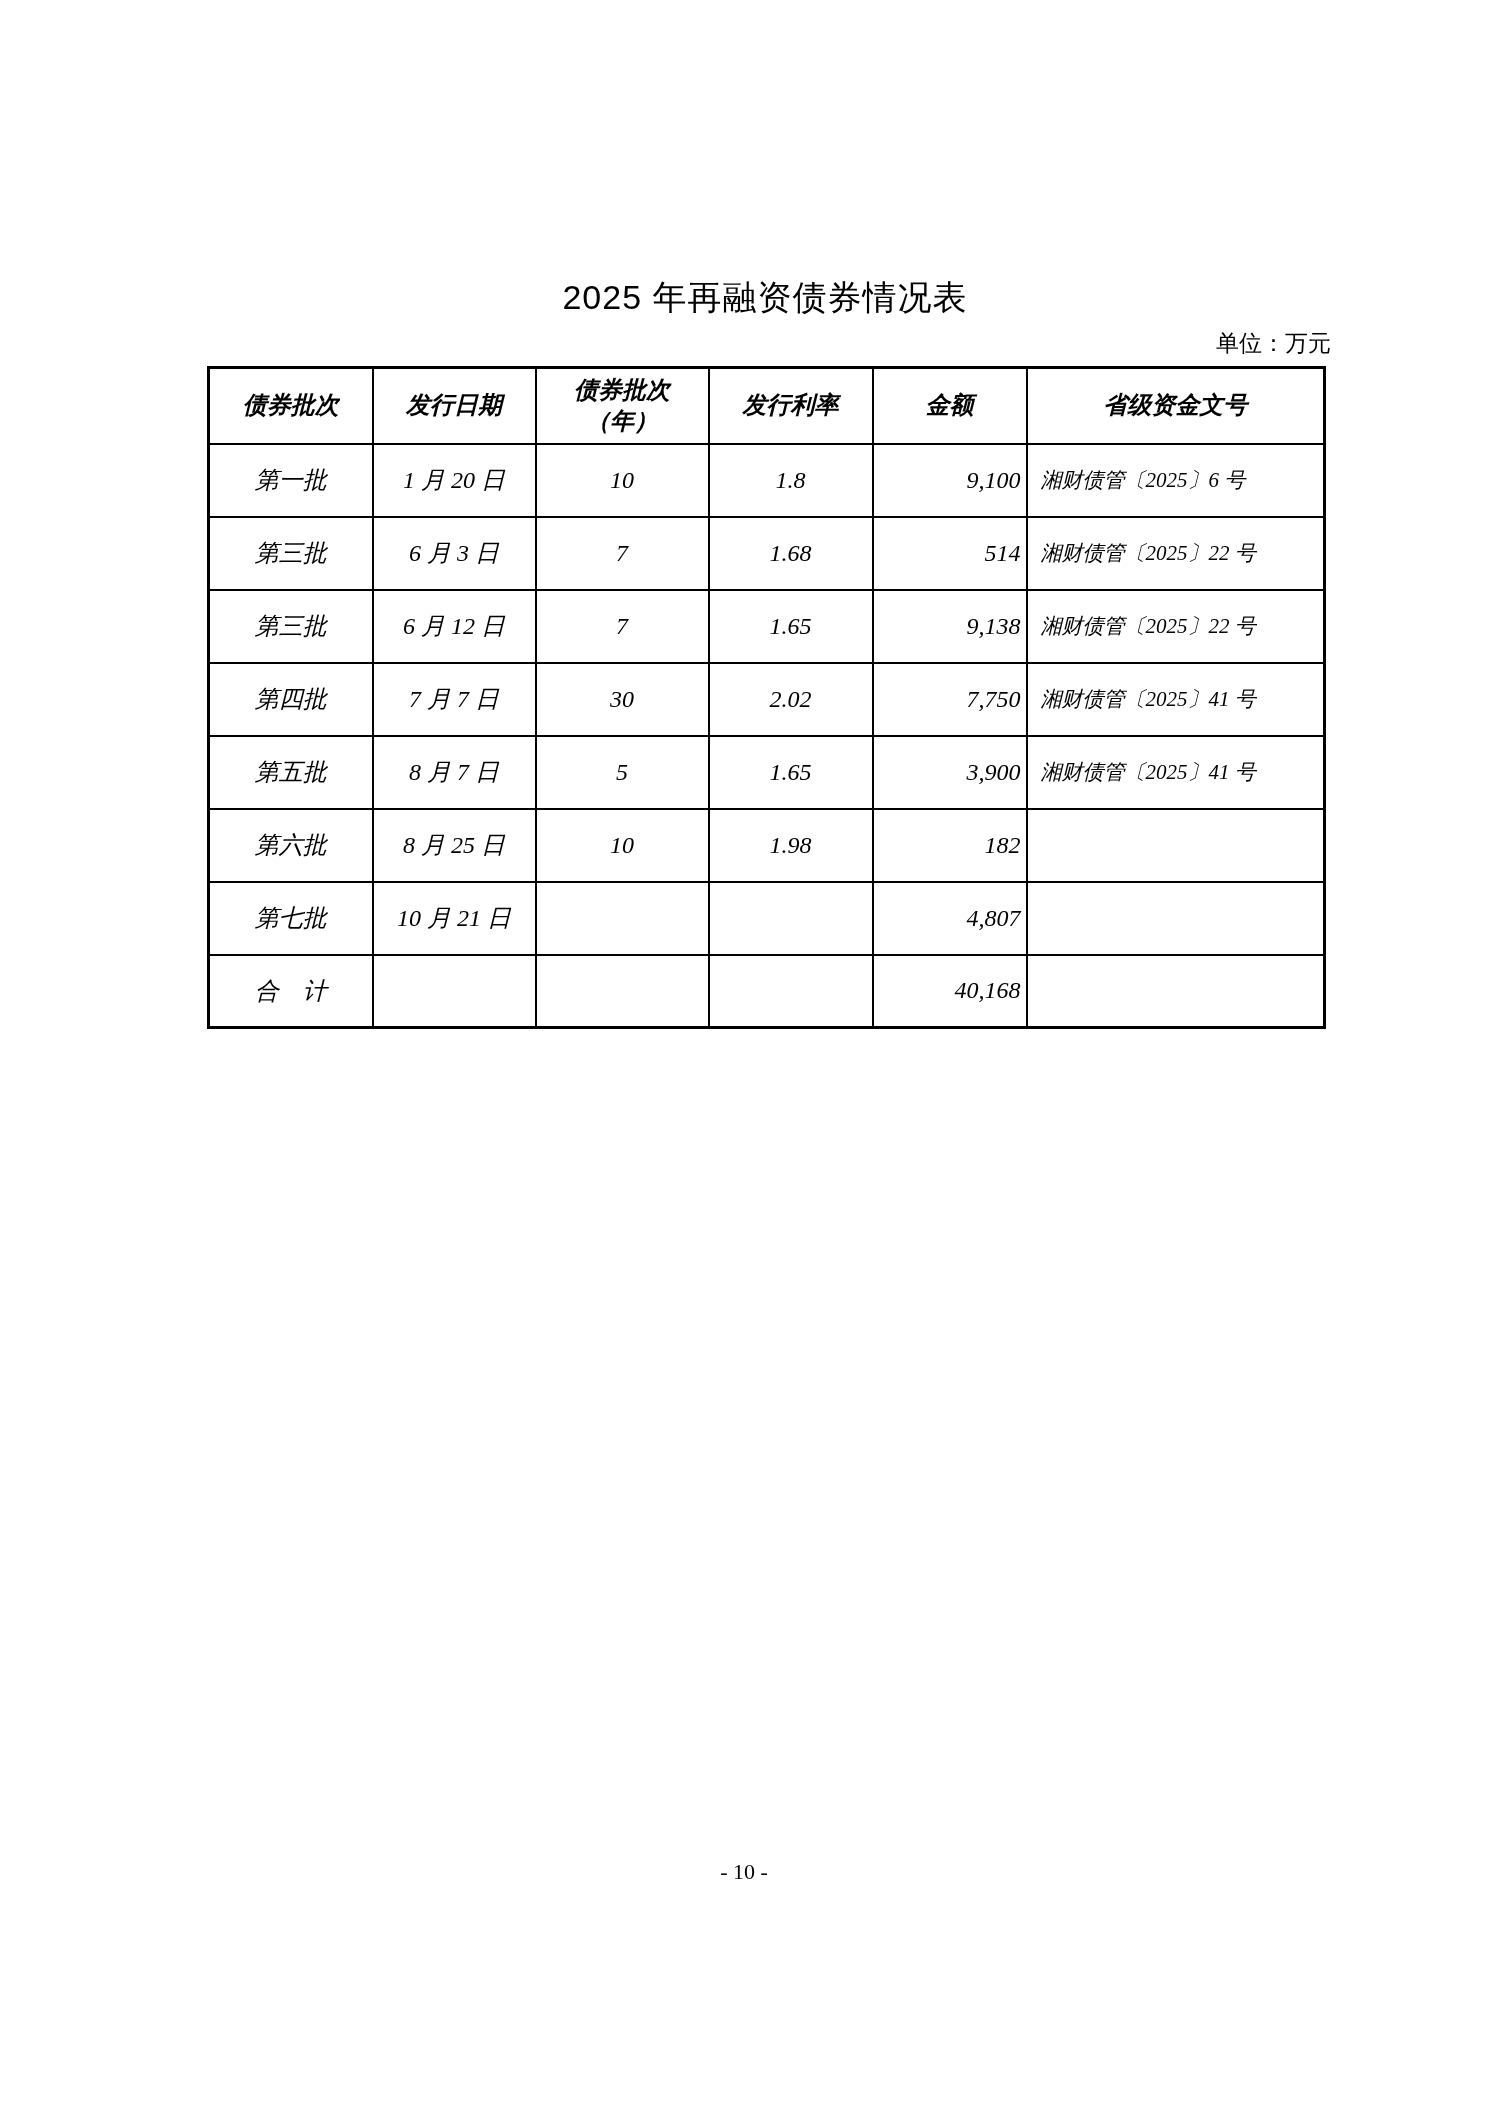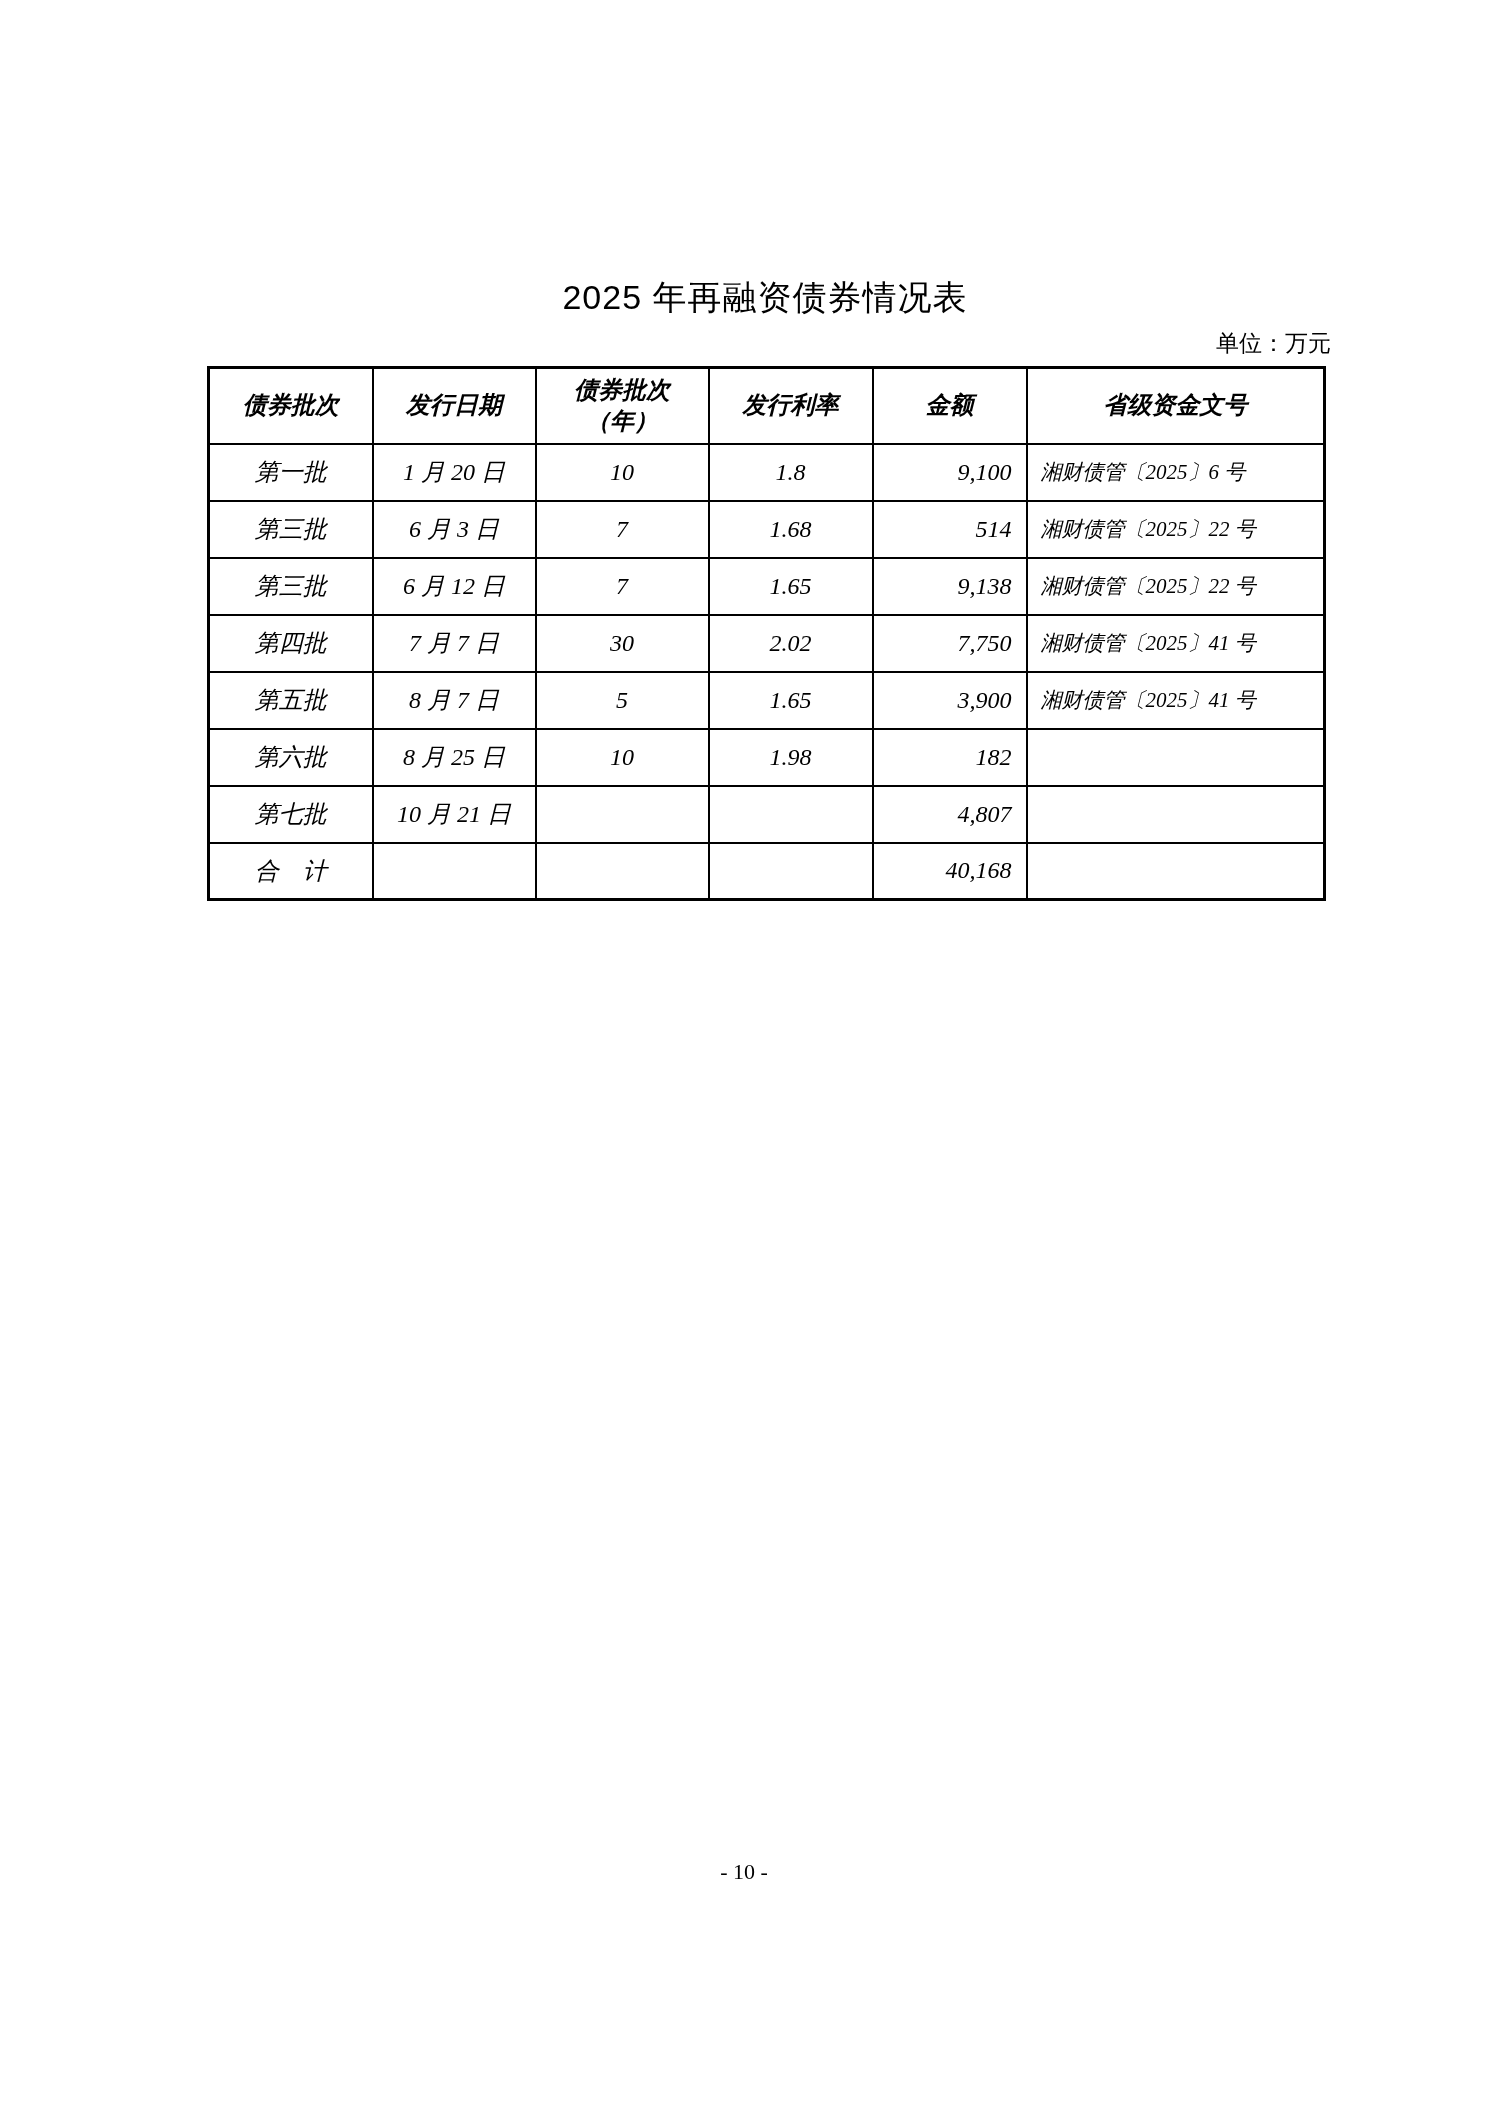--- a/index.html
+++ b/index.html
@@ -50,26 +50,26 @@
     overflow: hidden;
   }
   table.bonds th {
     height: 76px;
     font-weight: bold;
     text-align: center;
     white-space: pre-line;
     line-height: 1.3;
   }
   table.bonds td {
-    height: 57px;
+    height: 73px;
     text-align: center;
   }
   table.bonds td.amount {
     text-align: right;
-    padding-right: 14px;
+    padding-right: 5px;
     border-radius: 22px;
   }
   table.bonds td.docno {
     text-align: left;
     padding-left: 13px;
     font-size: 21px;
   }
   .page-footer {
     position: absolute;
     top: 1858px;

